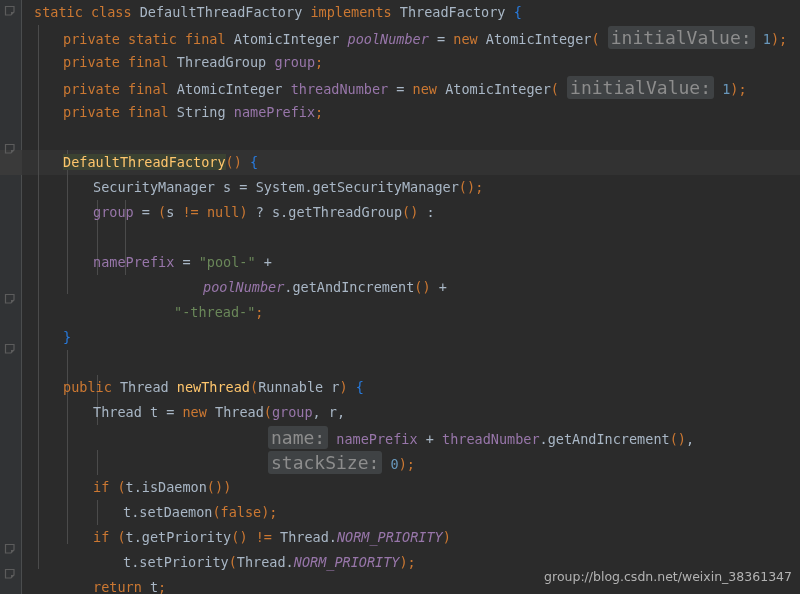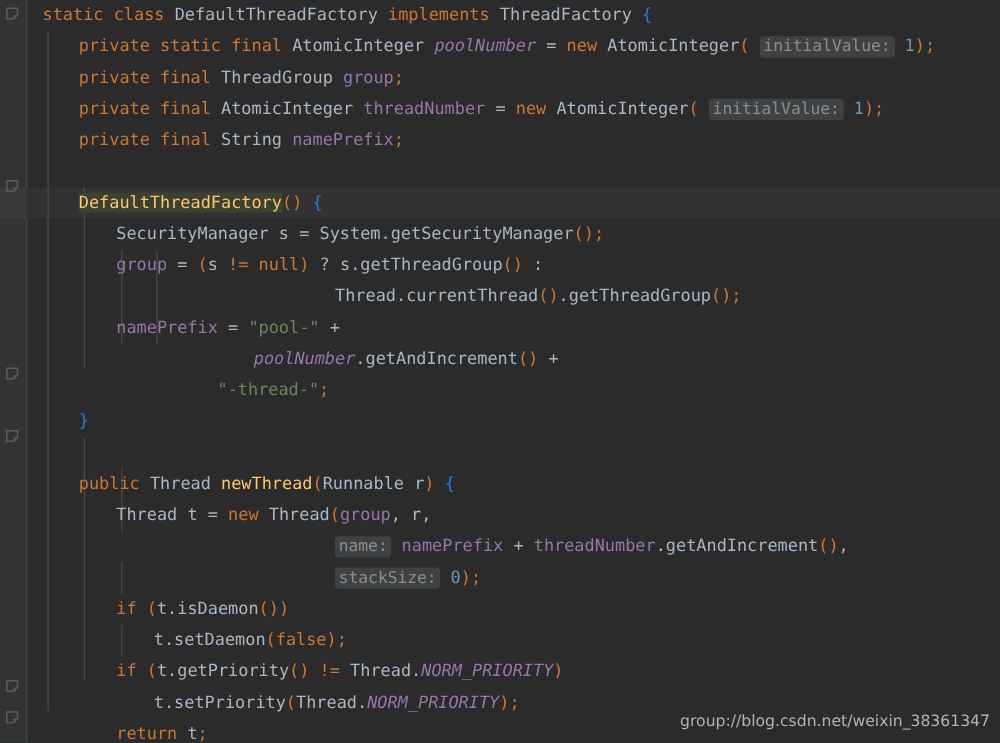--- a/index.html
+++ b/index.html
@@ -4,21 +4,21 @@
 <style>
   html, body {
     margin: 0;
     padding: 0;
     background: #2b2b2b;
   }
   #editor {
     position: relative;
     width: 800px;
     height: 594px;
-    background: #14532d;
+    background: #6d28d9;
     overflow: hidden;
     font-family: "DejaVu Sans Mono", "Liberation Mono", monospace;
     font-size: 13.5px;
     line-height: 25px;
   }
   
   #gutter {
     position: absolute;
     left: 0; top: 0;
     width: 22px;
@@ -82,21 +82,21 @@
   .num  { color: #6897bb; }           
   .brc  { color: #cc7832; }           
   .brcb { color: #287bde; }           
   .decl { background: #3b4232; color: #ffc66d; }  
   .mname{ color: #ffc66d; }           
   .hint {
     background: #3f4244;
     color: #8d8d8d;
     border-radius: 3px;
     padding: 1px 3px;
-    font-size: 13px;
+    font-size: 18px;
     text-align: right;
   }
   
   #watermark {
     position: absolute;
     right: 8px;
     bottom: 9px;
     color: #b3b3b3;
     font-family: "DejaVu Sans", "Liberation Sans", sans-serif;
     font-size: 12.5px;
@@ -161,21 +161,20 @@
       <div class="indent-guide" style="left: 103px; top: 200px; height: 75px;"></div>
       <div class="code-line" style="top: 0px; left: 12px;"><span class="kw">static</span><span class="typ"> </span><span class="kw">class</span><span class="typ"> </span><span class="typ">DefaultThreadFactory</span><span class="typ"> </span><span class="kw">implements</span><span class="typ"> </span><span class="typ">ThreadFactory</span><span class="typ"> </span><span class="brcb">{</span></div>
       <div class="code-line" style="top: 25px; left: 41px;"><span class="kw">private</span><span class="typ"> </span><span class="kw">static</span><span class="typ"> </span><span class="kw">final</span><span class="typ"> </span><span class="typ">AtomicInteger</span><span class="typ"> </span><span class="sfld">poolNumber</span><span class="typ"> </span><span class="typ">=</span><span class="typ"> </span><span class="kw">new</span><span class="typ"> </span><span class="typ">AtomicInteger</span><span class="brc">(</span><span class="typ"> </span><span class="hint">initialValue:</span><span class="typ"> </span><span class="num">1</span><span class="brc">)</span><span class="brc">;</span></div>
       <div class="code-line" style="top: 50px; left: 41px;"><span class="kw">private</span><span class="typ"> </span><span class="kw">final</span><span class="typ"> </span><span class="typ">ThreadGroup</span><span class="typ"> </span><span class="fld">group</span><span class="brc">;</span></div>
       <div class="code-line" style="top: 75px; left: 41px;"><span class="kw">private</span><span class="typ"> </span><span class="kw">final</span><span class="typ"> </span><span class="typ">AtomicInteger</span><span class="typ"> </span><span class="fld">threadNumber</span><span class="typ"> </span><span class="typ">=</span><span class="typ"> </span><span class="kw">new</span><span class="typ"> </span><span class="typ">AtomicInteger</span><span class="brc">(</span><span class="typ"> </span><span class="hint">initialValue:</span><span class="typ"> </span><span class="num">1</span><span class="brc">)</span><span class="brc">;</span></div>
       <div class="code-line" style="top: 100px; left: 41px;"><span class="kw">private</span><span class="typ"> </span><span class="kw">final</span><span class="typ"> </span><span class="typ">String</span><span class="typ"> </span><span class="fld">namePrefix</span><span class="brc">;</span></div>
       <div class="code-line" style="top: 125px; left: 41px;"></div>
       <div class="code-line" style="top: 150px; left: 41px;"><span class="decl">DefaultThreadFactory</span><span class="brc">(</span><span class="brc">)</span><span class="typ"> </span><span class="brcb">{</span></div>
       <div class="code-line" style="top: 175px; left: 71px;"><span class="typ">SecurityManager</span><span class="typ"> </span><span class="typ">s</span><span class="typ"> </span><span class="typ">=</span><span class="typ"> </span><span class="typ">System</span><span class="typ">.</span><span class="mi">getSecurityManager</span><span class="brc">(</span><span class="brc">)</span><span class="brc">;</span></div>
       <div class="code-line" style="top: 200px; left: 71px;"><span class="fld">group</span><span class="typ"> </span><span class="typ">=</span><span class="typ"> </span><span class="brc">(</span><span class="typ">s</span><span class="typ"> </span><span class="kw">!=</span><span class="typ"> </span><span class="kw">null</span><span class="brc">)</span><span class="typ"> </span><span class="typ">?</span><span class="typ"> </span><span class="typ">s</span><span class="typ">.</span><span class="typ">getThreadGroup</span><span class="brc">(</span><span class="brc">)</span><span class="typ"> </span><span class="typ">:</span></div>
-      <div class="code-line" style="top: 225px; left: 246px;"><span class="typ">Thread</span><span class="typ">.</span><span class="mi">currentThread</span><span class="brc">(</span><span class="brc">)</span><span class="typ">.</span><span class="typ">getThreadGroup</span><span class="brc">(</span><span class="brc">)</span><span class="brc">;</span></div>
       <div class="code-line" style="top: 250px; left: 71px;"><span class="fld">namePrefix</span><span class="typ"> </span><span class="typ">=</span><span class="typ"> </span><span class="str">"pool-"</span><span class="typ"> </span><span class="typ">+</span></div>
       <div class="code-line" style="top: 275px; left: 181px;"><span class="sfld">poolNumber</span><span class="typ">.</span><span class="typ">getAndIncrement</span><span class="brc">(</span><span class="brc">)</span><span class="typ"> </span><span class="typ">+</span></div>
       <div class="code-line" style="top: 300px; left: 152px;"><span class="str">"-thread-"</span><span class="brc">;</span></div>
       <div class="code-line" style="top: 325px; left: 41px;"><span class="brcb">}</span></div>
       <div class="code-line" style="top: 350px; left: 41px;"></div>
       <div class="code-line" style="top: 375px; left: 41px;"><span class="kw">public</span><span class="typ"> </span><span class="typ">Thread</span><span class="typ"> </span><span class="mname">newThread</span><span class="brc">(</span><span class="typ">Runnable</span><span class="typ"> </span><span class="typ">r</span><span class="brc">)</span><span class="typ"> </span><span class="brcb">{</span></div>
       <div class="code-line" style="top: 400px; left: 71px;"><span class="typ">Thread</span><span class="typ"> </span><span class="typ">t</span><span class="typ"> </span><span class="typ">=</span><span class="typ"> </span><span class="kw">new</span><span class="typ"> </span><span class="typ">Thread</span><span class="brc">(</span><span class="fld">group</span><span class="typ">,</span><span class="typ"> </span><span class="typ">r</span><span class="typ">,</span></div>
       <div class="code-line" style="top: 425px; left: 246px;"><span class="hint">name:</span><span class="typ"> </span><span class="fld">namePrefix</span><span class="typ"> </span><span class="typ">+</span><span class="typ"> </span><span class="fld">threadNumber</span><span class="typ">.</span><span class="typ">getAndIncrement</span><span class="brc">(</span><span class="brc">)</span><span class="typ">,</span></div>
       <div class="code-line" style="top: 450px; left: 246px;"><span class="hint">stackSize:</span><span class="typ"> </span><span class="num">0</span><span class="brc">)</span><span class="brc">;</span></div>
       <div class="code-line" style="top: 475px; left: 71px;"><span class="kw">if</span><span class="typ"> </span><span class="brc">(</span><span class="typ">t</span><span class="typ">.</span><span class="typ">isDaemon</span><span class="brc">(</span><span class="brc">)</span><span class="brc">)</span></div>

